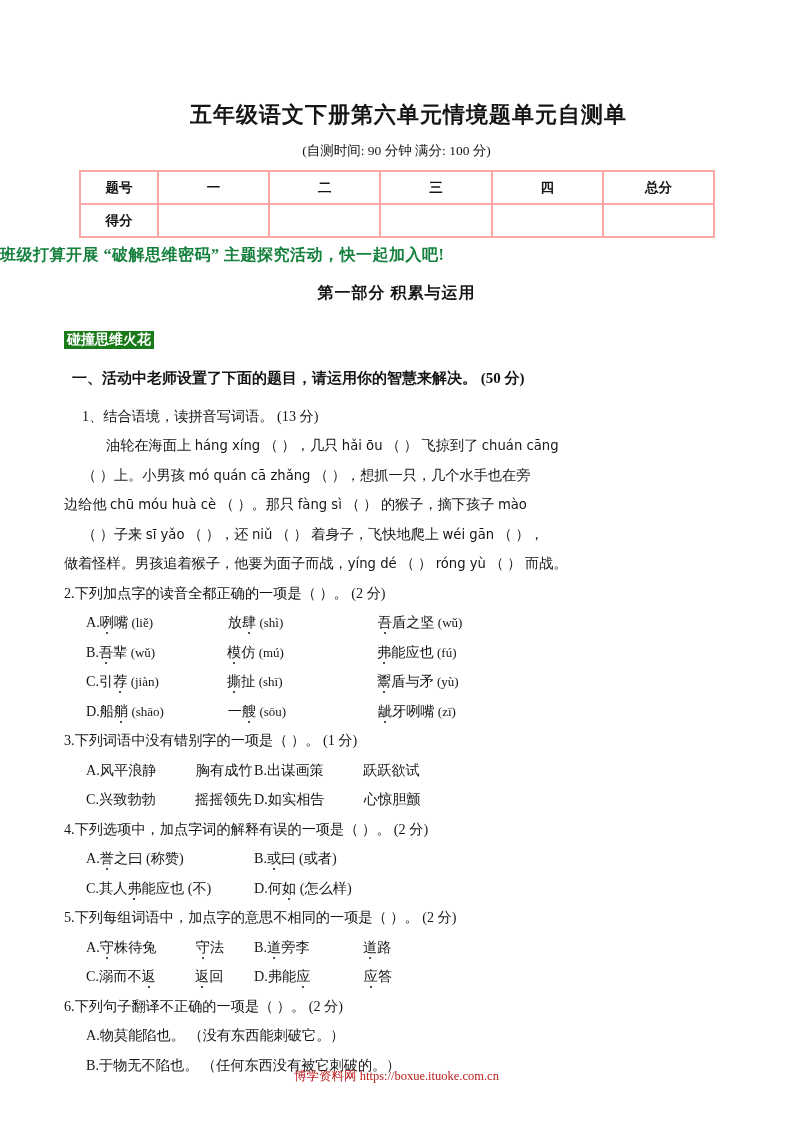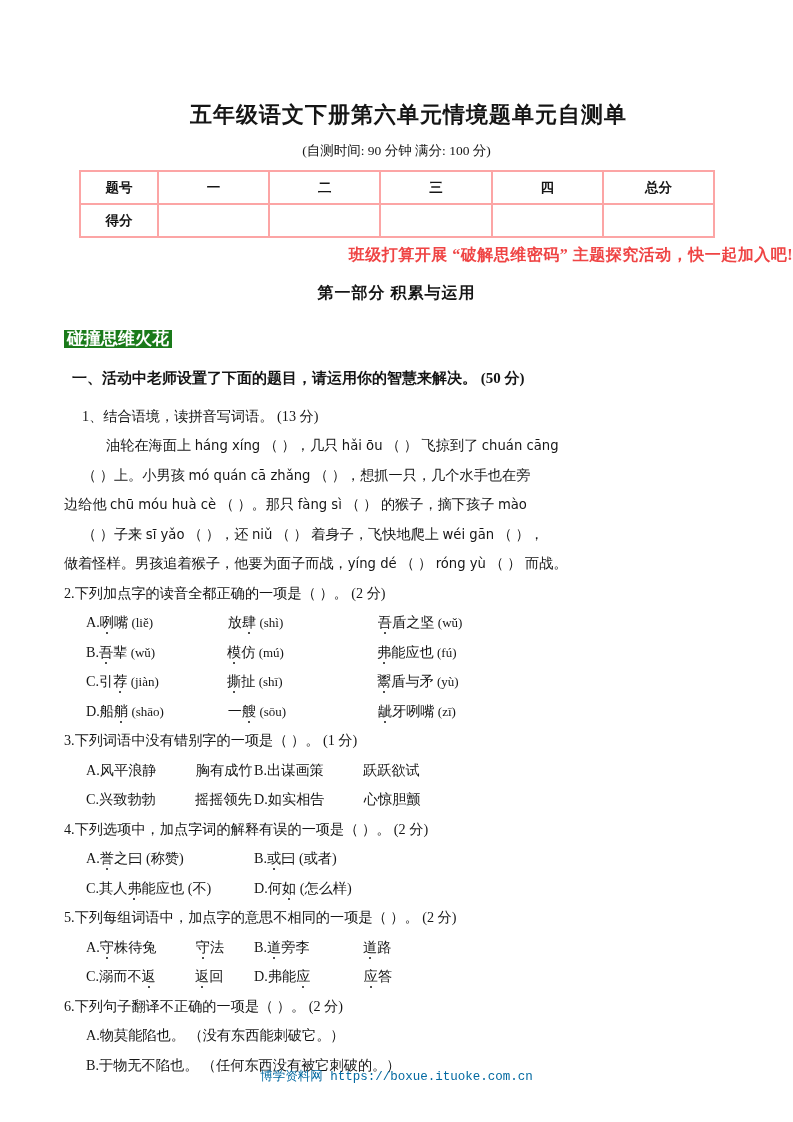--- a/index.html
+++ b/index.html
@@ -32,33 +32,33 @@
     border:2px solid #fca5a5;
     height:29px;
     text-align:center;vertical-align:middle;
     font-size:13.5px;font-weight:bold;
   }
   .score-table td.head-cell{width:74px;}
   .score-table td.blank{font-weight:normal;}
 
   
   .red-banner{
-    position:absolute;left:0;top:245px;width:793px;text-align:right;
-    font-size:16px;font-weight:bold;color:#ef4444;letter-spacing:0.5px;
+    position:absolute;left:0;top:245px;width:793px;text-align:left;
+    font-size:16px;font-weight:bold;color:#15803d;letter-spacing:0.5px;
   }
   .part-heading{
     position:absolute;left:0;top:283px;width:793px;text-align:center;
     font-size:16px;font-weight:bold;letter-spacing:1px;
   }
 
   
   .tag-wrap{position:absolute;left:64px;top:330px;}
   .green-tag{
     display:inline-block;background:#1a7a1a;color:#ffffff;
-    font-size:17px;font-weight:bold;padding:1px 3px 2px 3px;line-height:15px;
+    font-size:14px;font-weight:bold;padding:1px 3px 2px 3px;line-height:15px;
   }
 
   
   .content{
     position:absolute;left:64px;top:356px;width:668px;
     font-size:14.2px;line-height:29.5px;
   }
   .q-head{font-weight:bold;font-size:15px;margin:8px;}
   .q-line{margin:0;}
   .passage{margin:0;text-indent:0;}
@@ -78,22 +78,22 @@
 
   
   .w-pad-a{display:inline-block;min-width:96px;}
   .w-pad-b{display:inline-block;min-width:128px;}
   .w-pad-c{display:inline-block;min-width:150px;}
   .w-pad-d{display:inline-block;min-width:168px;}
 
   
   .footer{
     position:absolute;left:0;top:1068px;width:793px;text-align:center;
-    font-size:12.5px;color:#0369a1;
-    font-family:Liberation Mono, monospace;
+    font-size:12.5px;color:#b91c1c;
+    font-family:Liberation Serif, serif;
   }
 </style>
 </head>
 <body>
 
 <div class="page">
 
   <div class="doc-title">五年级语文下册第六单元情境题单元自测单</div>
   <div class="doc-subtitle">(自测时间: 90 分钟 满分: 100 分)</div>
 

